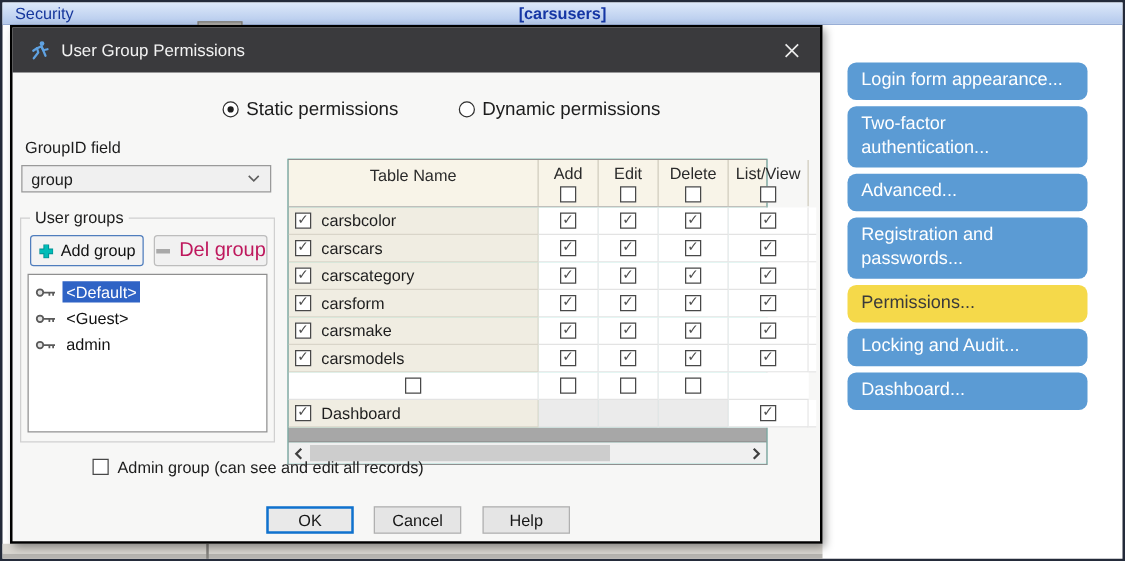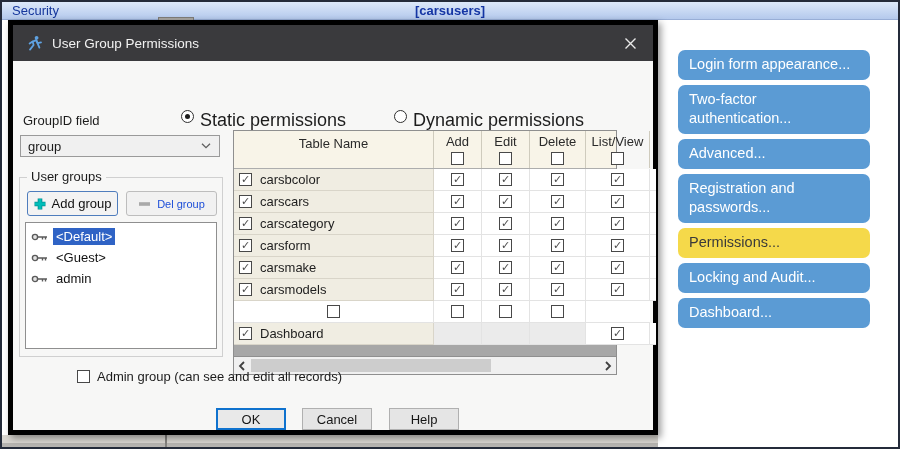--- a/index.html
+++ b/index.html
@@ -26,33 +26,33 @@
   .side-panel{ position:absolute; left:678px; top:50px; width:192px; }
   .side-btn{
     width:192px; background:#5b9bd4; color:#fff; border-radius:7px;
     font-size:14.5px; line-height:19px; padding:5px 11px 6px; margin-bottom:5px;
     cursor:default;
   }
   .side-btn.highlight{ background:#f5d94a; color:#3a3a3a; }
   
   .dialog{
     position:absolute; left:8px; top:20px; width:650px; height:415px;
-    background:#f7f7f6; border:5px solid #000000;
+    background:#f7f7f6; border:2px solid #000000;
     box-shadow:3px 3px 7px rgba(0,0,0,.40);
   }
   .titlebar{
     position:absolute; left:0; top:0; width:100%; height:36px; background:#3a3a3d;
     display:flex; align-items:center;
   }
   .titlebar .ticon{ margin-left:14px; display:inline-flex; }
   .titlebar .ttext{ margin-left:9px; color:#f2f2f2; font-size:13.5px; }
   .close-btn{ position:absolute; right:8px; top:6px; width:30px; height:24px; display:flex; align-items:center; justify-content:center; }
   
   .radio-row{ position:absolute; left:168px; top:57px; display:flex; gap:48px; }
-  .radio-opt{ display:flex; align-items:flex-start; gap:6px; font-size:18px; color:#1c1c1c;margin-top:28px; }
+  .radio-opt{ display:flex; align-items:center; gap:6px; font-size:15px; color:#1c1c1c; }
   .radio{ width:13px; height:13px; border:1px solid #2f2f2f; border-radius:50%; background:#fff;
     display:inline-flex; align-items:center; justify-content:center; flex:0 0 auto; }
   .radio.sel::after{ content:""; width:5px; height:5px; border-radius:50%; background:#1d1d1d; }
   
   .groupid-label{ position:absolute; left:10px; top:88px; font-size:13px; color:#1c1c1c; }
   .dropdown{
     position:absolute; left:7px; top:110px; width:200px; height:22px;
     background:#f0f0f0; border:1px solid #9a9a9a;
     display:flex; align-items:center; padding:0 7px; font-size:13px; color:#1c1c1c;
   }
@@ -62,21 +62,21 @@
   .btn-add{
     position:absolute; left:14px; top:166px; width:91px; height:25px;
     background:#f3f3f3; border:1px solid #4f7dbd; border-radius:3px;
     display:flex; align-items:center; justify-content:center; gap:6px;
     font-size:13px; color:#111;
   }
   .btn-del{
     position:absolute; left:113px; top:166px; width:91px; height:25px;
     background:#f1f1f1; border:1px solid #bdbdbd; border-radius:3px;
     display:flex; align-items:center; justify-content:center; gap:6px;
-    font-size:11px; color:#1d4ed8;
+    font-size:16px; color:#be185d;
   }
   .listbox{
     position:absolute; left:12px; top:197px; width:192px; height:127px;
     background:#fff; border:1px solid #8f8f8f; padding-top:3px; overflow:hidden;
   }
   .list-item{ height:21px; display:flex; align-items:center; gap:5px; padding-left:5px; font-size:13px; color:#111; }
   .list-item .lbl{ padding:1px 3px; }
   .list-item.selected .lbl{ background:#2f63c5; color:#fff; }
   
   .perm-table{ position:absolute; left:220px; top:105px; width:384px; border:1px solid #8f8f8f; background:#5eead4; }

